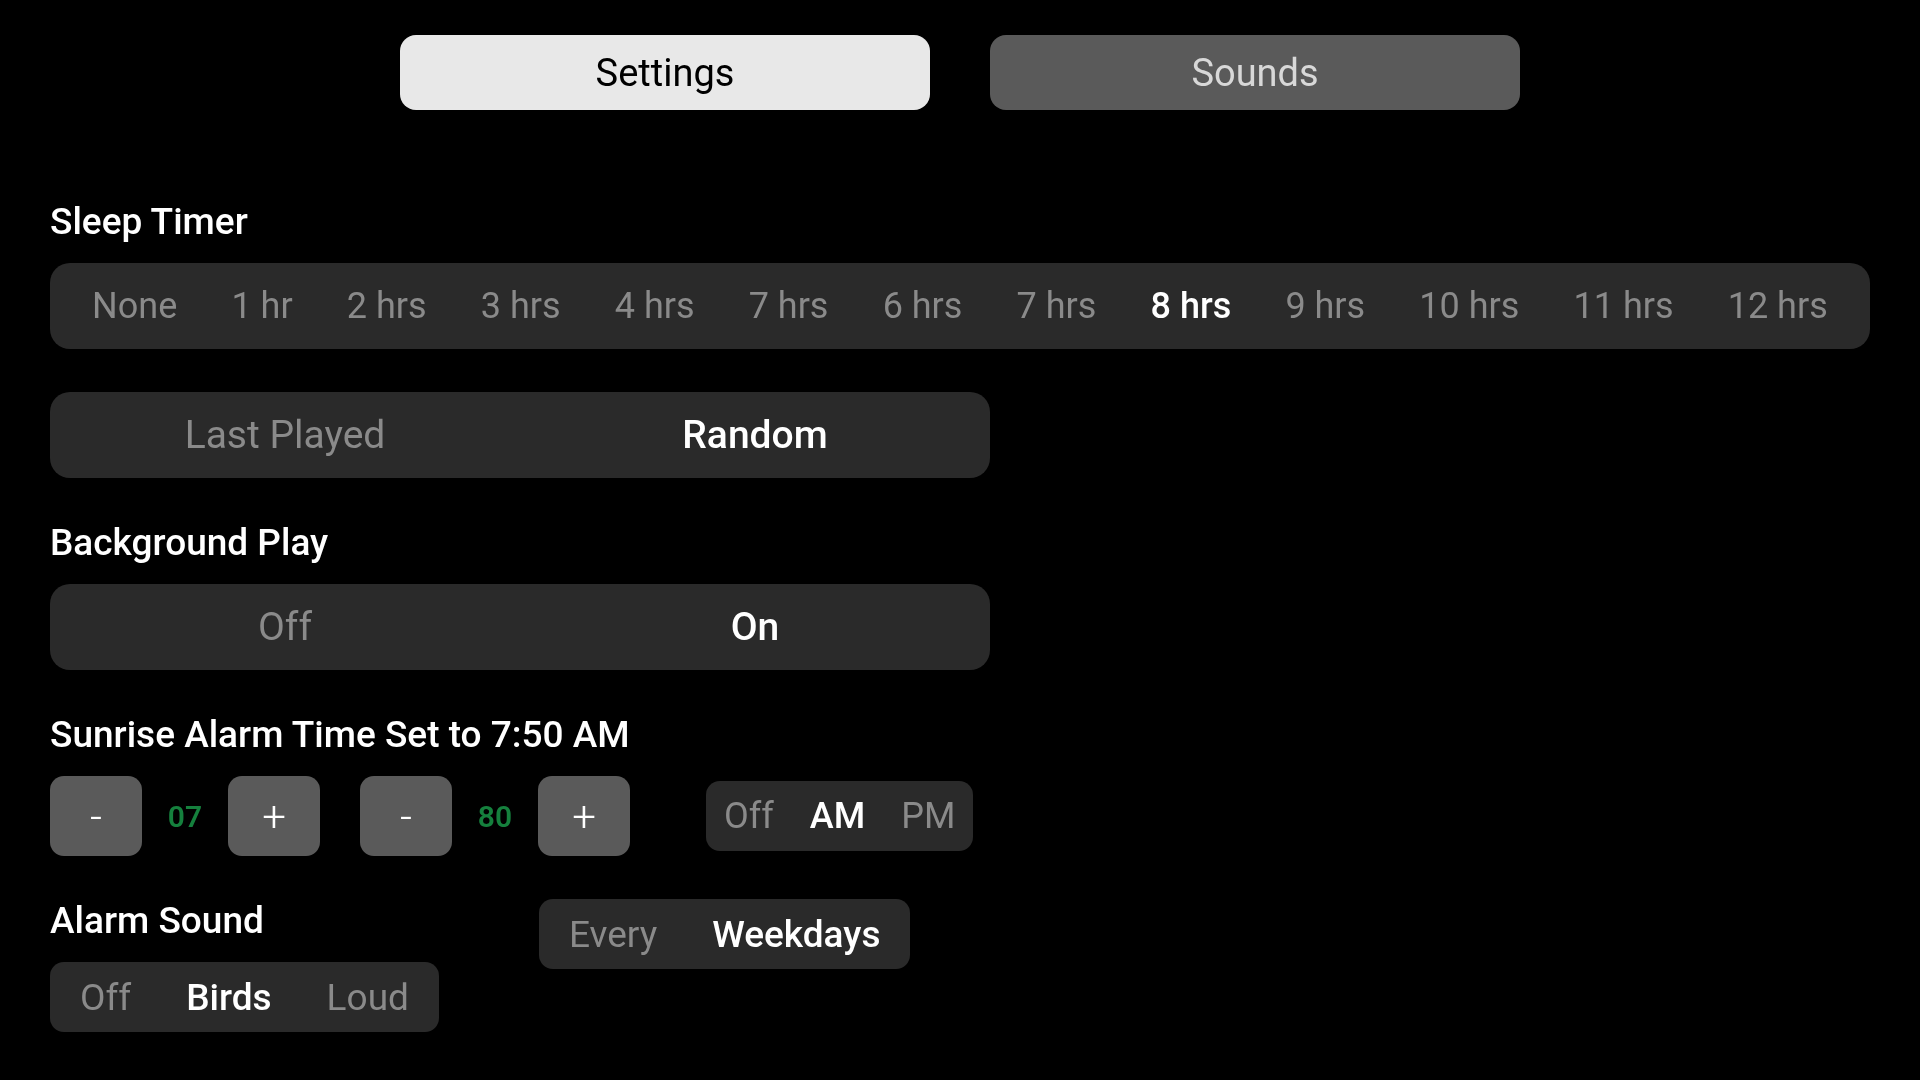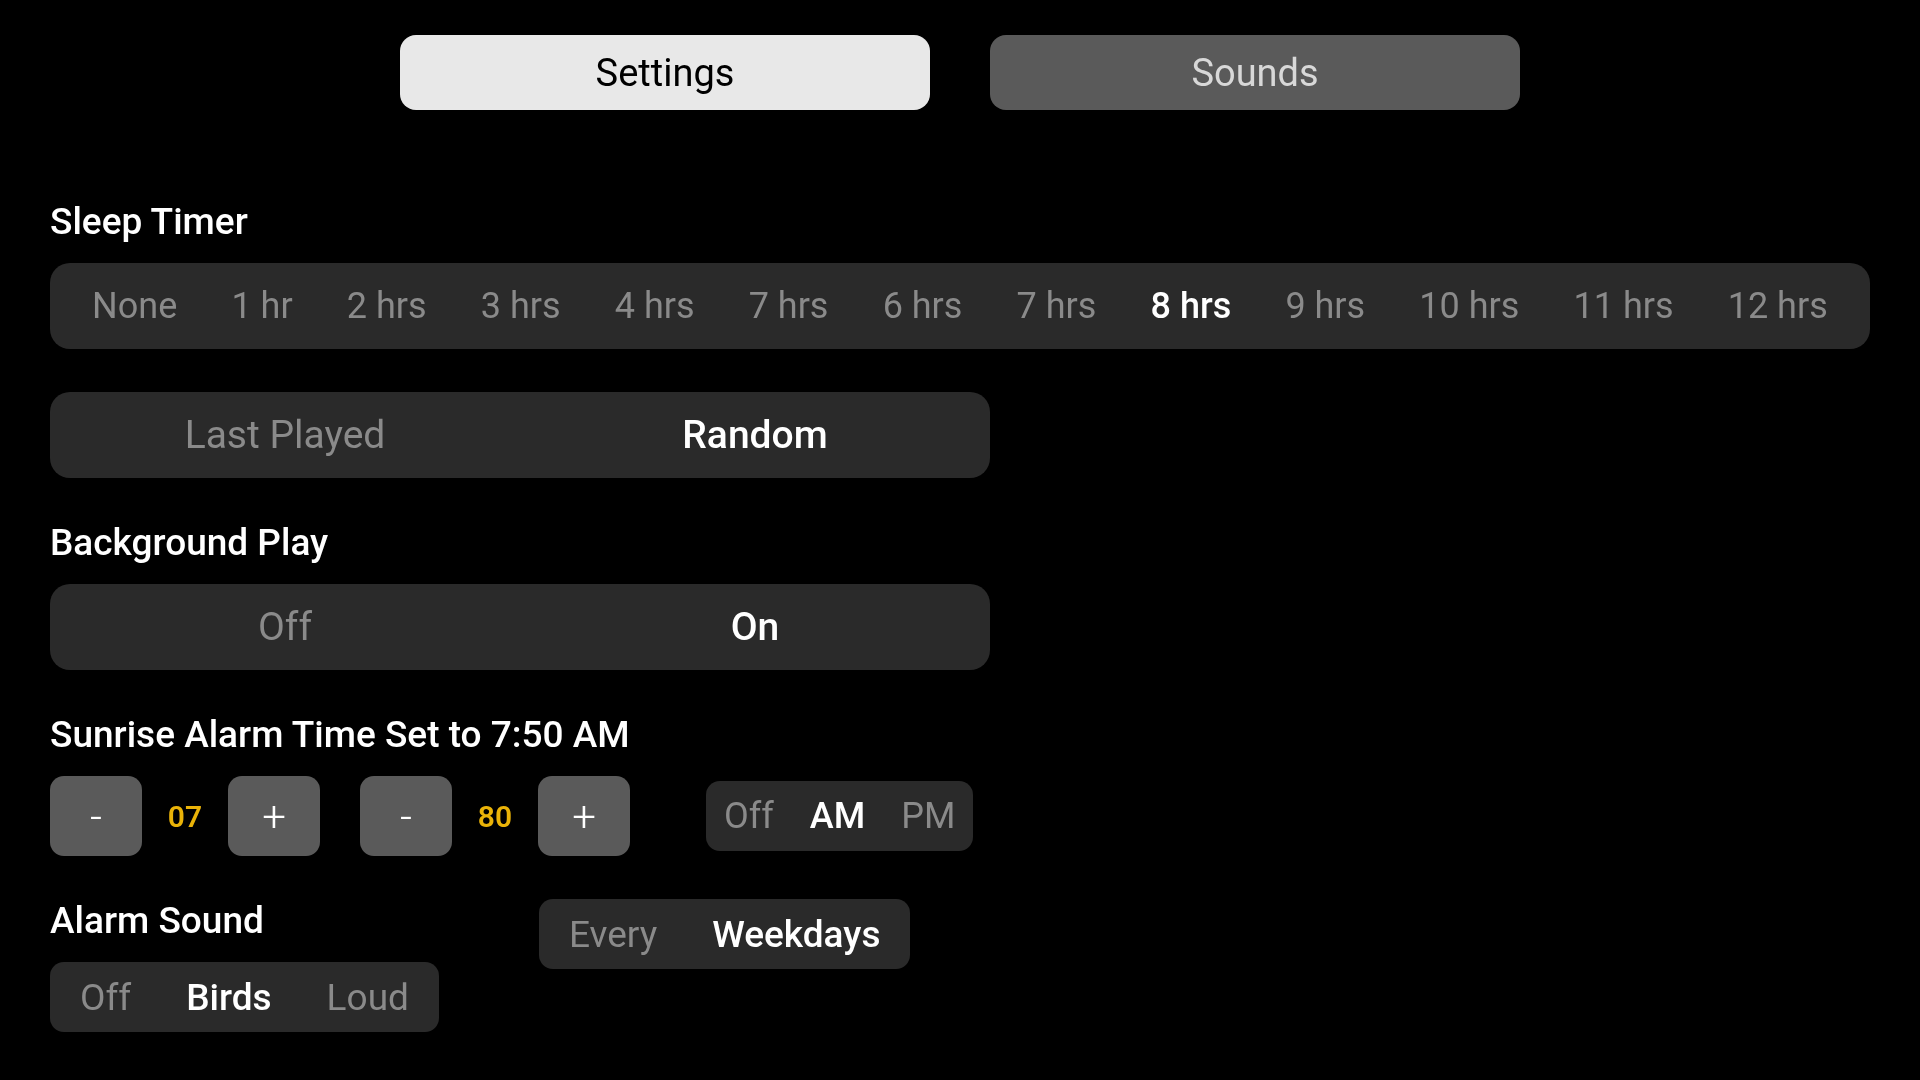--- a/index.html
+++ b/index.html
@@ -126,21 +126,21 @@
       border-radius: 14px;
       color: #fff;
       font-size: 42px;
       font-weight: 300;
       cursor: pointer;
     }
     
     .stepper-value {
       font-size: 30px;
       font-weight: 600;
-      color: #eab308;
+      color: #15803d;
       min-width: 38px;
       text-align: center;
     }
     
     .ampm-bar {
       background-color: #2a2a2a;
       border-radius: 14px;
       height: 70px;
       display: flex;
       align-items: center;

